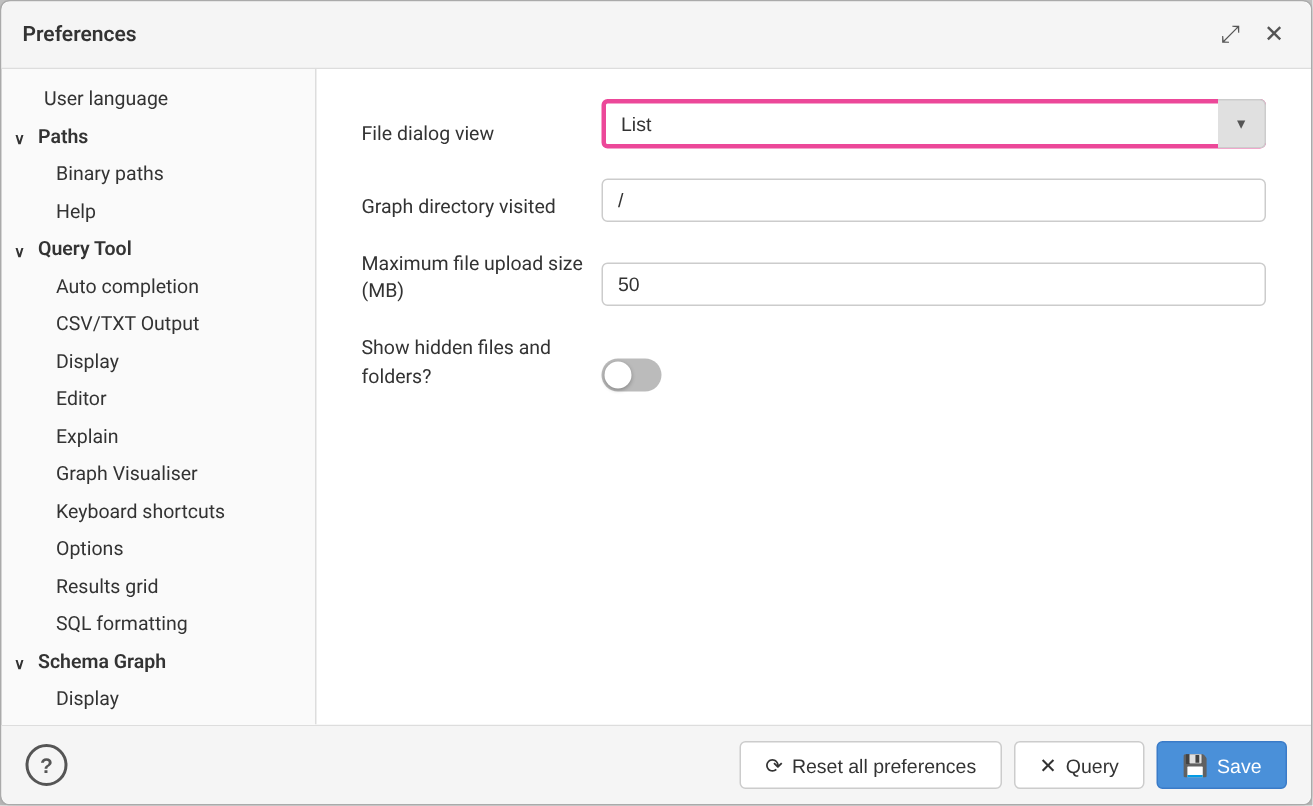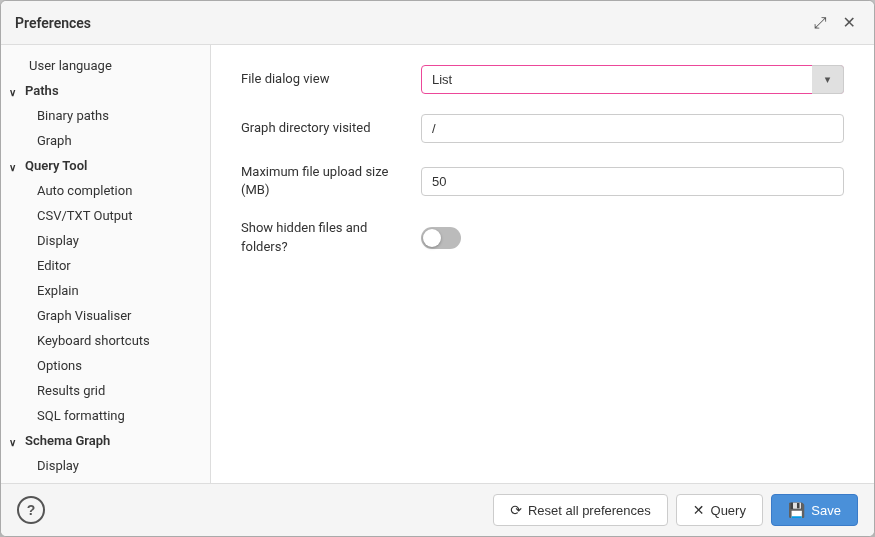--- a/index.html
+++ b/index.html
@@ -90,43 +90,42 @@
       margin-right: 4px;
       font-size: 10px;
     }
     .content {
       flex: 1;
       padding: 20px 30px;
       overflow-y: auto;
     }
     .form-row {
       display: flex;
-      align-items: center;
+      align-items: flex-end;
       margin-bottom: 20px;
-      gap: 20px;
     }
     .form-label {
       width: 160px;
       min-width: 160px;
       color: #333;
       font-size: 13px;
       line-height: 1.4;
     }
     .form-control {
       flex: 1;
     }
     .select-wrapper {
       position: relative;
       display: flex;
       align-items: center;
     }
     .form-select {
       width: 100%;
       padding: 6px 30px 6px 10px;
-      border: 1px solid #ec4899;
+      border: 3px solid #ec4899;
       border-radius: 4px;
       font-size: 13px;
       color: #333;
       appearance: none;
       background: #fff;
       cursor: pointer;
     }
     .select-arrow {
       position: absolute;
       right: 0;
@@ -248,21 +247,21 @@
       </div>
 
       <div class="sidebar-item category">
         <span class="chevron">∨</span>
         <span>Paths</span>
       </div>
       <div class="sidebar-item sub2">
         <span>Binary paths</span>
       </div>
       <div class="sidebar-item sub2">
-        <span>Graph</span>
+        <span>Help</span>
       </div>
 
       <div class="sidebar-item category">
         <span class="chevron">∨</span>
         <span>Query Tool</span>
       </div>
       <div class="sidebar-item sub2">
         <span>Auto completion</span>
       </div>
       <div class="sidebar-item sub2">

